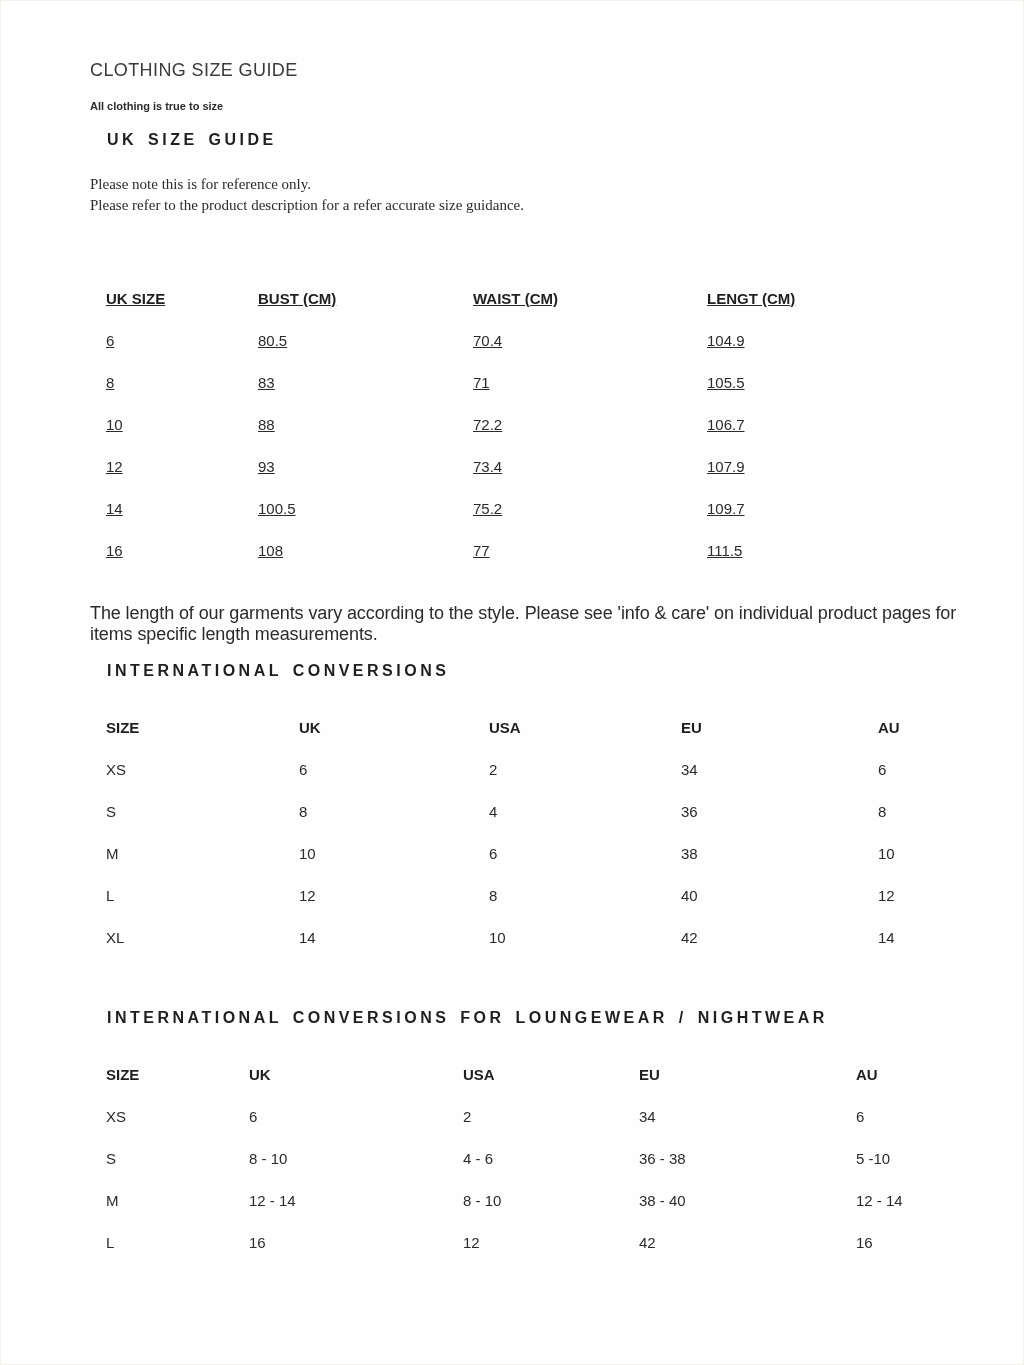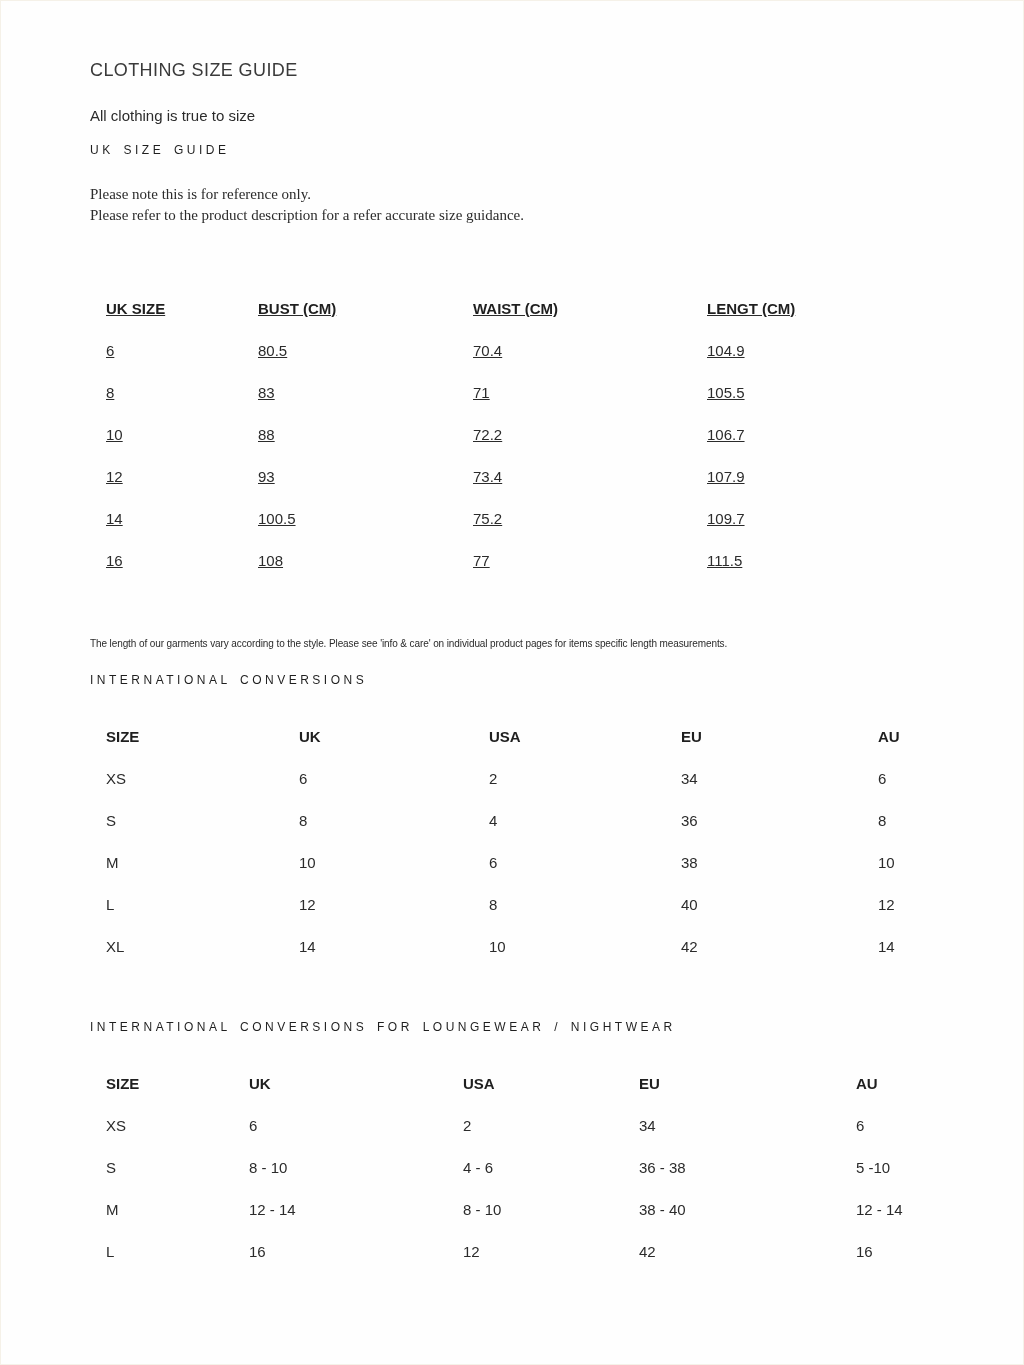--- a/index.html
+++ b/index.html
@@ -21,45 +21,47 @@
   }
   .page-title {
     font-size: 18px;
     line-height: 20px;
     font-weight: 400;
     letter-spacing: 0.4px;
     color: #3a3a3a;
     margin: 0;
   }
   .intro-text {
-    font-size: 15px;
+    font-size: 11px;
     line-height: 18px;
-    margin-top: 27px;
+    margin-top: 17px;
+    font-weight: bold;
   }
   .section-heading {
-    font-size: 12px;
-    font-weight: 400;
+    font-size: 16px;
+    font-weight: 700;
     letter-spacing: 3.5px;
     word-spacing: 3px;
     color: #1f1f1f;
     line-height: 12px;
+    margin-left: 17px;
   }
   .heading-uk { margin-top: 19px; }
   .heading-intl { margin-top: 20px; }
   .heading-lounge { margin-top: 54px; }
   .note-text {
     font-size: 15px;
     line-height: 21px;
     margin-top: 28px;
     font-family: Liberation Serif, serif;
   }
   .footnote-text {
-    font-size: 10px;
+    font-size: 18px;
     line-height: 21px;
-    margin-top: 52px;
+    margin-top: 32px;
     max-width: 910px;
     letter-spacing: -0.1px;
   }
   table.size-table {
     border-collapse: collapse;
     table-layout: fixed;
     margin-left: 16px;
   }
   .table-uk     { margin-top: 61px; text-decoration: underline; }
   .table-intl   { margin-top: 29px; }

